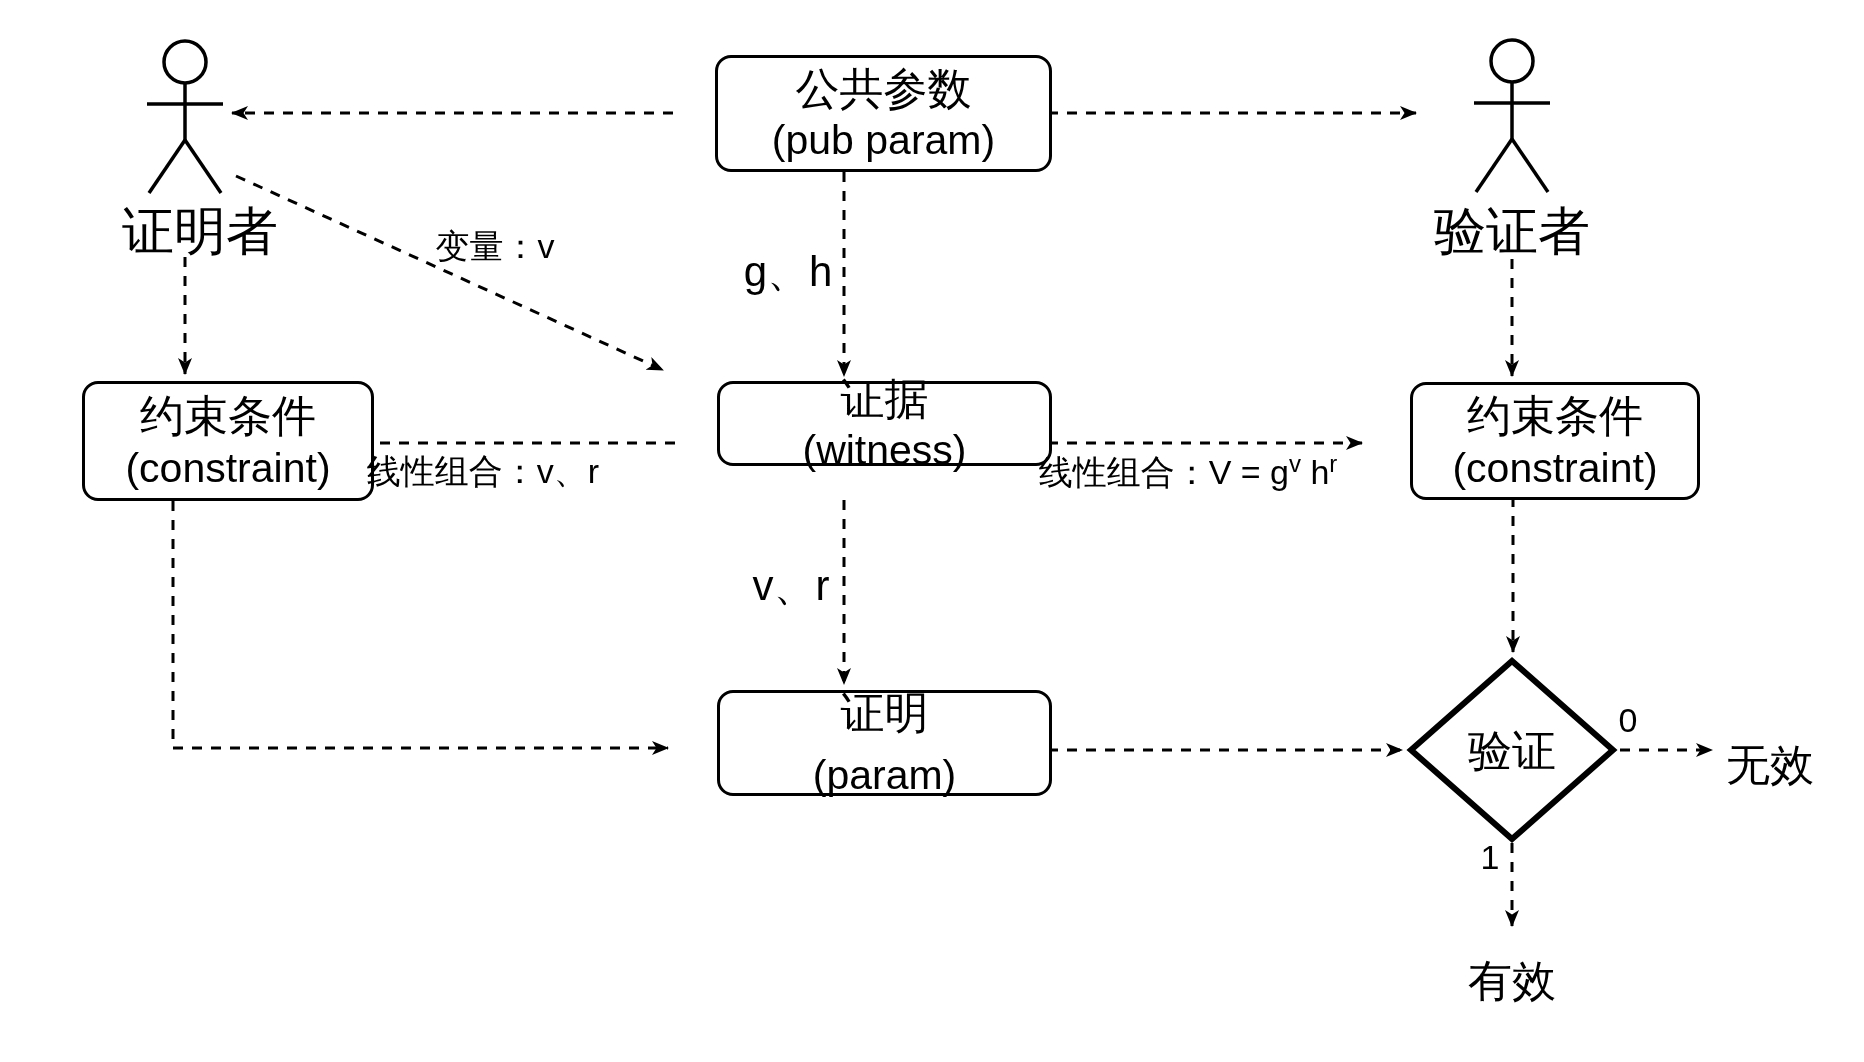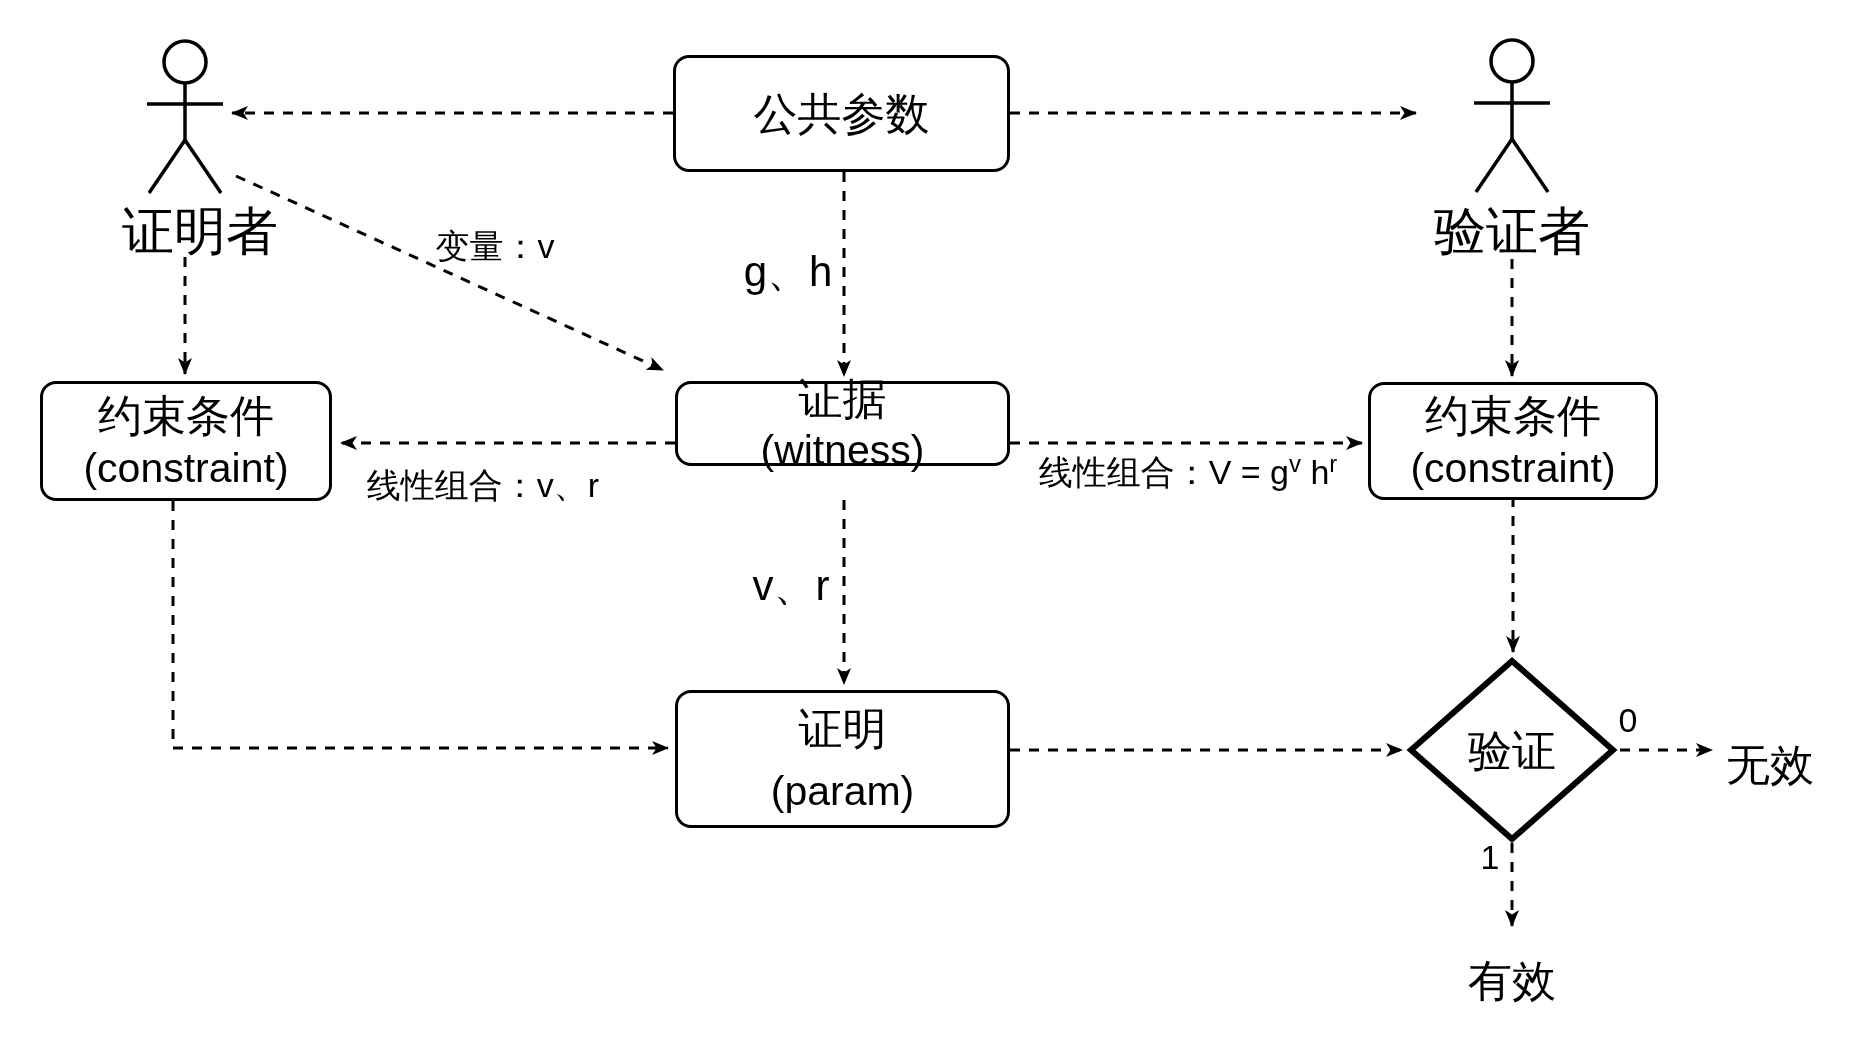--- a/index.html
+++ b/index.html
@@ -13,21 +13,21 @@
   }
   svg.layer{position:absolute;left:0;top:0;}
   .node{
     position:absolute;
     box-sizing:border-box;
     border:3px solid #000;
     border-radius:16px;
     background:#fff;
     display:flex;flex-direction:column;
     align-items:center;justify-content:center;
-    text-align:center;line-height:1.22;
+    text-align:center;line-height:1.22;margin-left:42px;
   }
   .node .title{font-size:44px;}
   .node .subtitle{font-size:41px;}
   .lbl{
     position:absolute;
     transform:translate(-50%,-50%);
     white-space:pre;
     text-align:center;
   }
   .actor-label{font-size:52px;}
@@ -81,48 +81,49 @@
       <path d="M1513,497 L1513,652" marker-end="url(#arrow)"></path>
       <path d="M1620,750 L1712,750" marker-end="url(#arrow)"></path>
       <path d="M1512,843 L1512,926" marker-end="url(#arrow)"></path>
     </g>
 
     <polygon points="1411,750 1512,661 1613,750 1512,839" fill="#ffffff" stroke="#000" stroke-width="6" stroke-linejoin="miter"></polygon>
   </svg>
 
   <div class="node" style="left:673px;top:55px;width:337px;height:117px;">
     <span class="title">公共参数</span>
+    <span class="subtitle">(pub param)</span>
   </div>
 
   <div class="node" style="left:675px;top:381px;width:335px;height:85px;">
     <span class="title">证据</span>
     <span class="subtitle">(witness)</span>
   </div>
 
   <div class="node" style="left:40px;top:381px;width:292px;height:120px;">
     <span class="title">约束条件</span>
     <span class="subtitle">(constraint)</span>
   </div>
 
   <div class="node" style="left:1368px;top:382px;width:290px;height:118px;">
     <span class="title">约束条件</span>
     <span class="subtitle">(constraint)</span>
   </div>
 
-  <div class="node" style="left:675px;top:690px;width:335px;height:138px;gap:11px;">
+  <div class="node" style="left:675px;top:690px;width:335px;height:106px;gap:11px;">
     <span class="title">证明</span>
     <span class="subtitle">(param)</span>
   </div>
 
   <div class="lbl actor-label" style="left:1512px;top:232px;">验证者</div>
   <div class="lbl actor-label" style="left:200px;top:232px;">证明者</div>
 
   <div class="lbl edge-label" style="left:495px;top:247px;">变量：v</div>
   <div class="lbl math-label" style="left:788px;top:272px;">g、h</div>
-  <div class="lbl edge-label" style="left:483px;top:472px;margin-top:14px;">线性组合：v、r</div>
+  <div class="lbl edge-label" style="left:483px;top:472px;">线性组合：v、r</div>
   <div class="lbl edge-label" style="left:1188px;top:473px;"><span>线性组合：V = g</span><sup class="exp">v</sup><span> h</span><sup class="exp">r</sup></div>
   <div class="lbl math-label" style="left:791px;top:586px;">v、r</div>
 
   <div class="lbl verify-label" style="left:1512px;top:751px;">验证</div>
   <div class="lbl num-label" style="left:1628px;top:720px;">0</div>
   <div class="lbl num-label" style="left:1490px;top:857px;">1</div>
 
   <div class="lbl result-label" style="left:1770px;top:749px;margin-top:16px;">无效</div>
   <div class="lbl result-label" style="left:1512px;top:981px;">有效</div>
 

